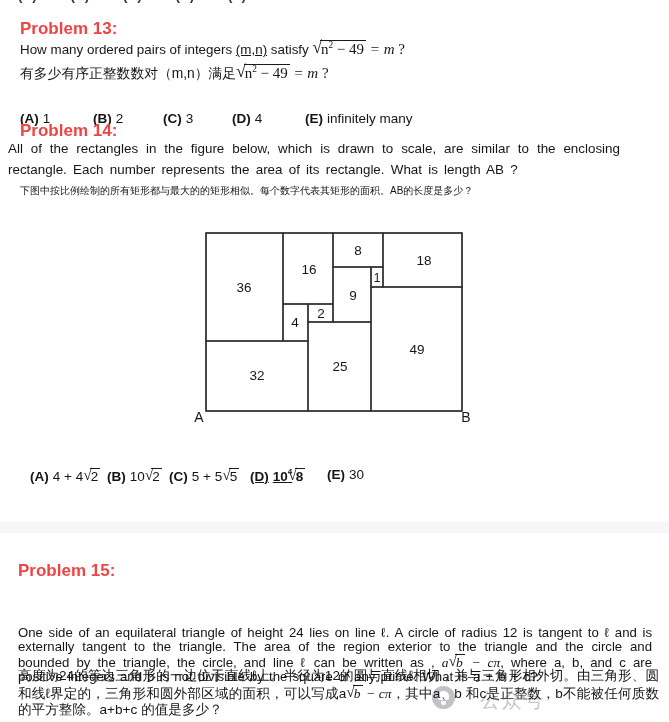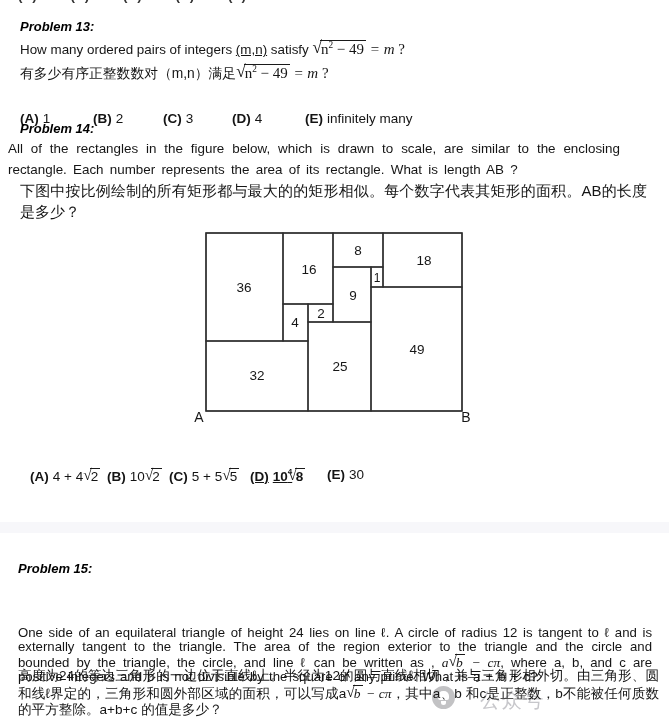--- a/index.html
+++ b/index.html
@@ -2,24 +2,24 @@
 <html><head>
 <meta charset="utf-8">
 <style>
   html,body{margin:0;padding:0;}
   body{
     width:669px;height:722px;position:relative;overflow:hidden;
     background:#ffffff;color:#141414;
     font-family:"Liberation Sans", sans-serif;
   }
   .abs{position:absolute;}
-  .heading{font-size:13px;font-weight:bold;color:#000000;font-style:italic;}
+  .heading{font-size:17px;font-weight:bold;color:#ef4444;}
   .heading .colon{font-weight:bold;}
   .body-en{font-size:13.4px;line-height:20.5px;text-align:justify;word-spacing:2.5px;color:#151515;}
-  .body-zh{font-size:15px;line-height:21px;text-align:justify;color:#151515;}
+  .body-zh{font-size:10px;line-height:21px;text-align:justify;color:#151515;}
   .qline{font-size:13.4px;white-space:nowrap;color:#151515;}
   .underline{text-decoration:underline;}
   .it{font-style:italic;}
   .math13{font-family:"Liberation Serif", serif;font-size:15px;white-space:nowrap;}
   .rsign{font-family:"Liberation Serif", serif;font-style:normal;display:inline-block;transform:translateY(-1px);font-size:1.15em;margin-right:-2px;}
   .vinc{display:inline-block;border-top:1.2px solid #1a1a1a;padding:0 2px 0 1px;line-height:1.15;}
   .msup{font-size:0.62em;vertical-align:super;line-height:0;}
   .ridx{font-size:8px;vertical-align:super;margin-right:-4px;position:relative;top:-2px;}
   
   .opt-row{height:18px;font-size:13.5px;}

